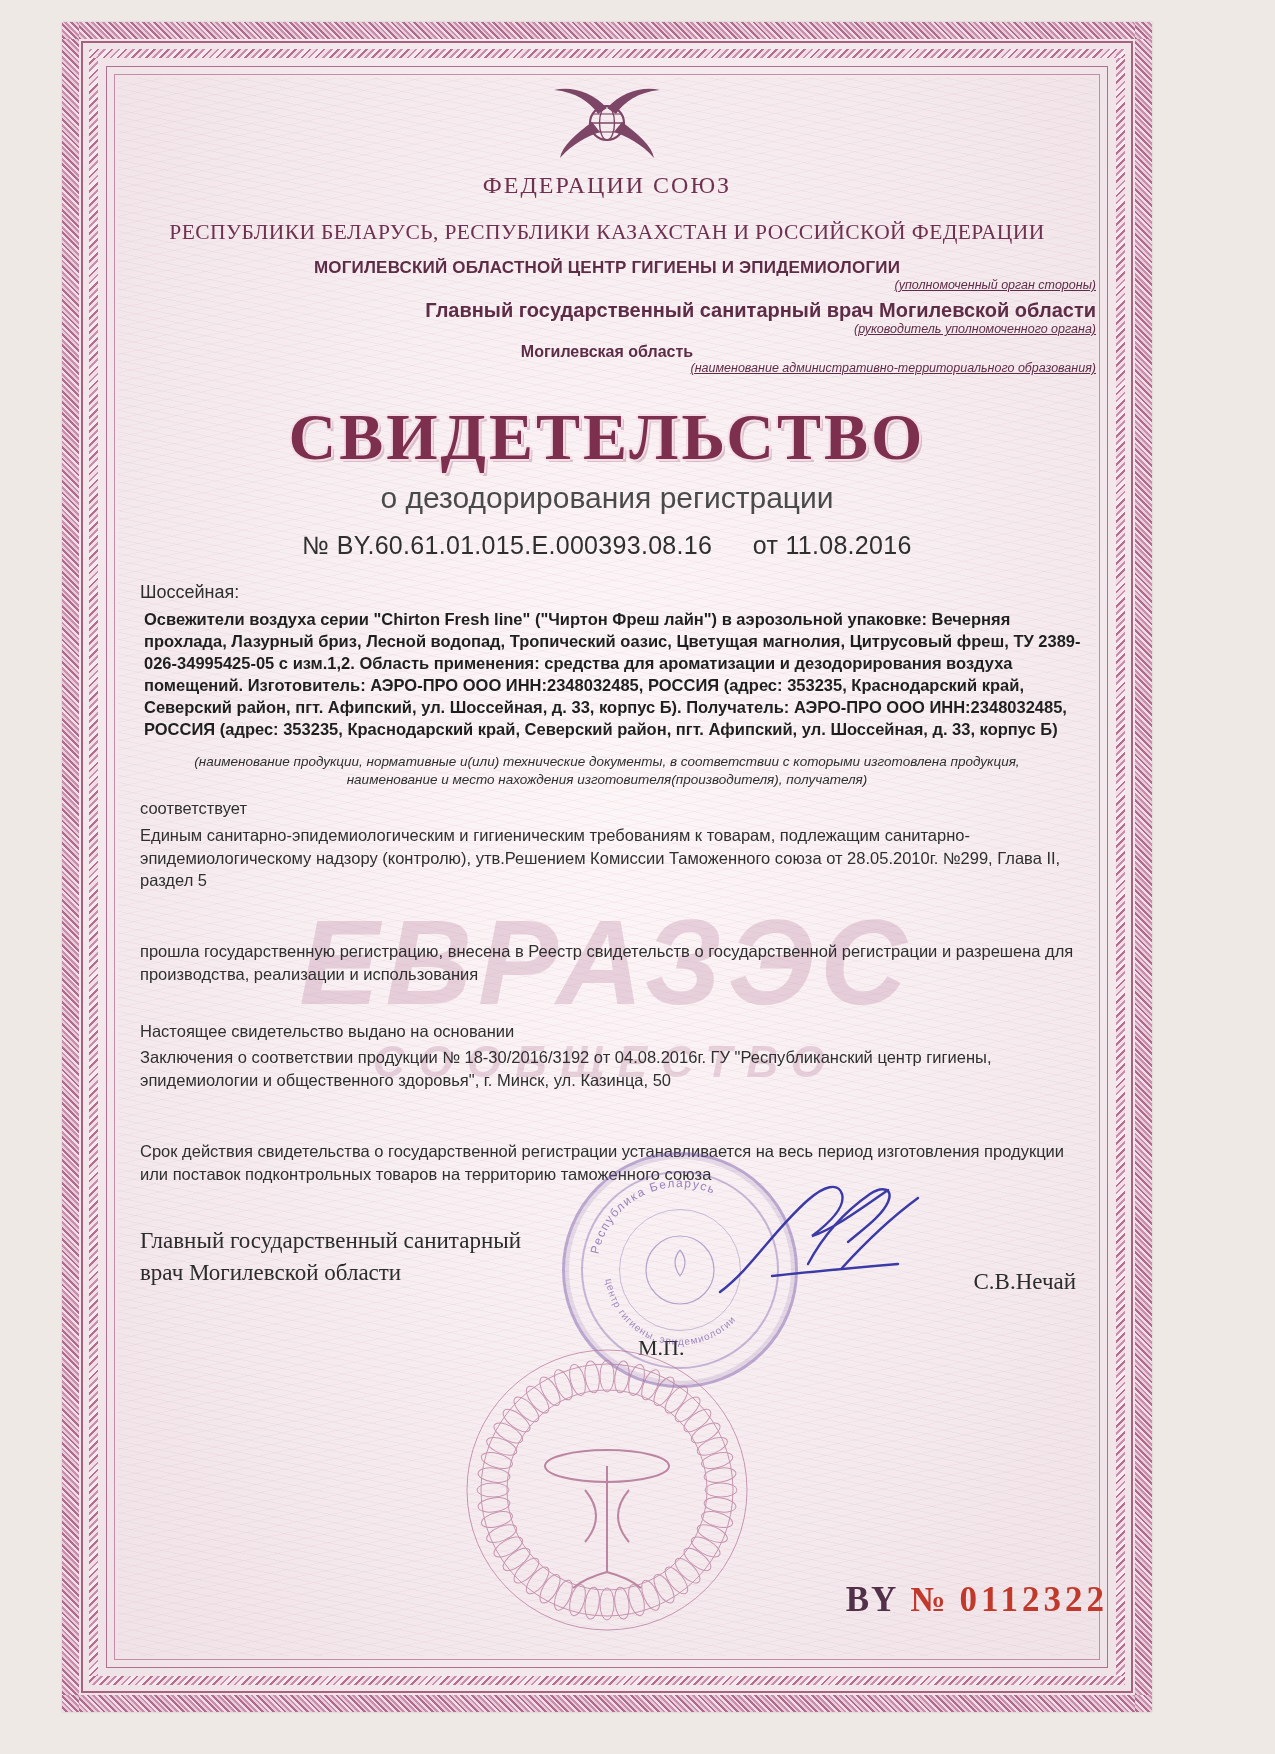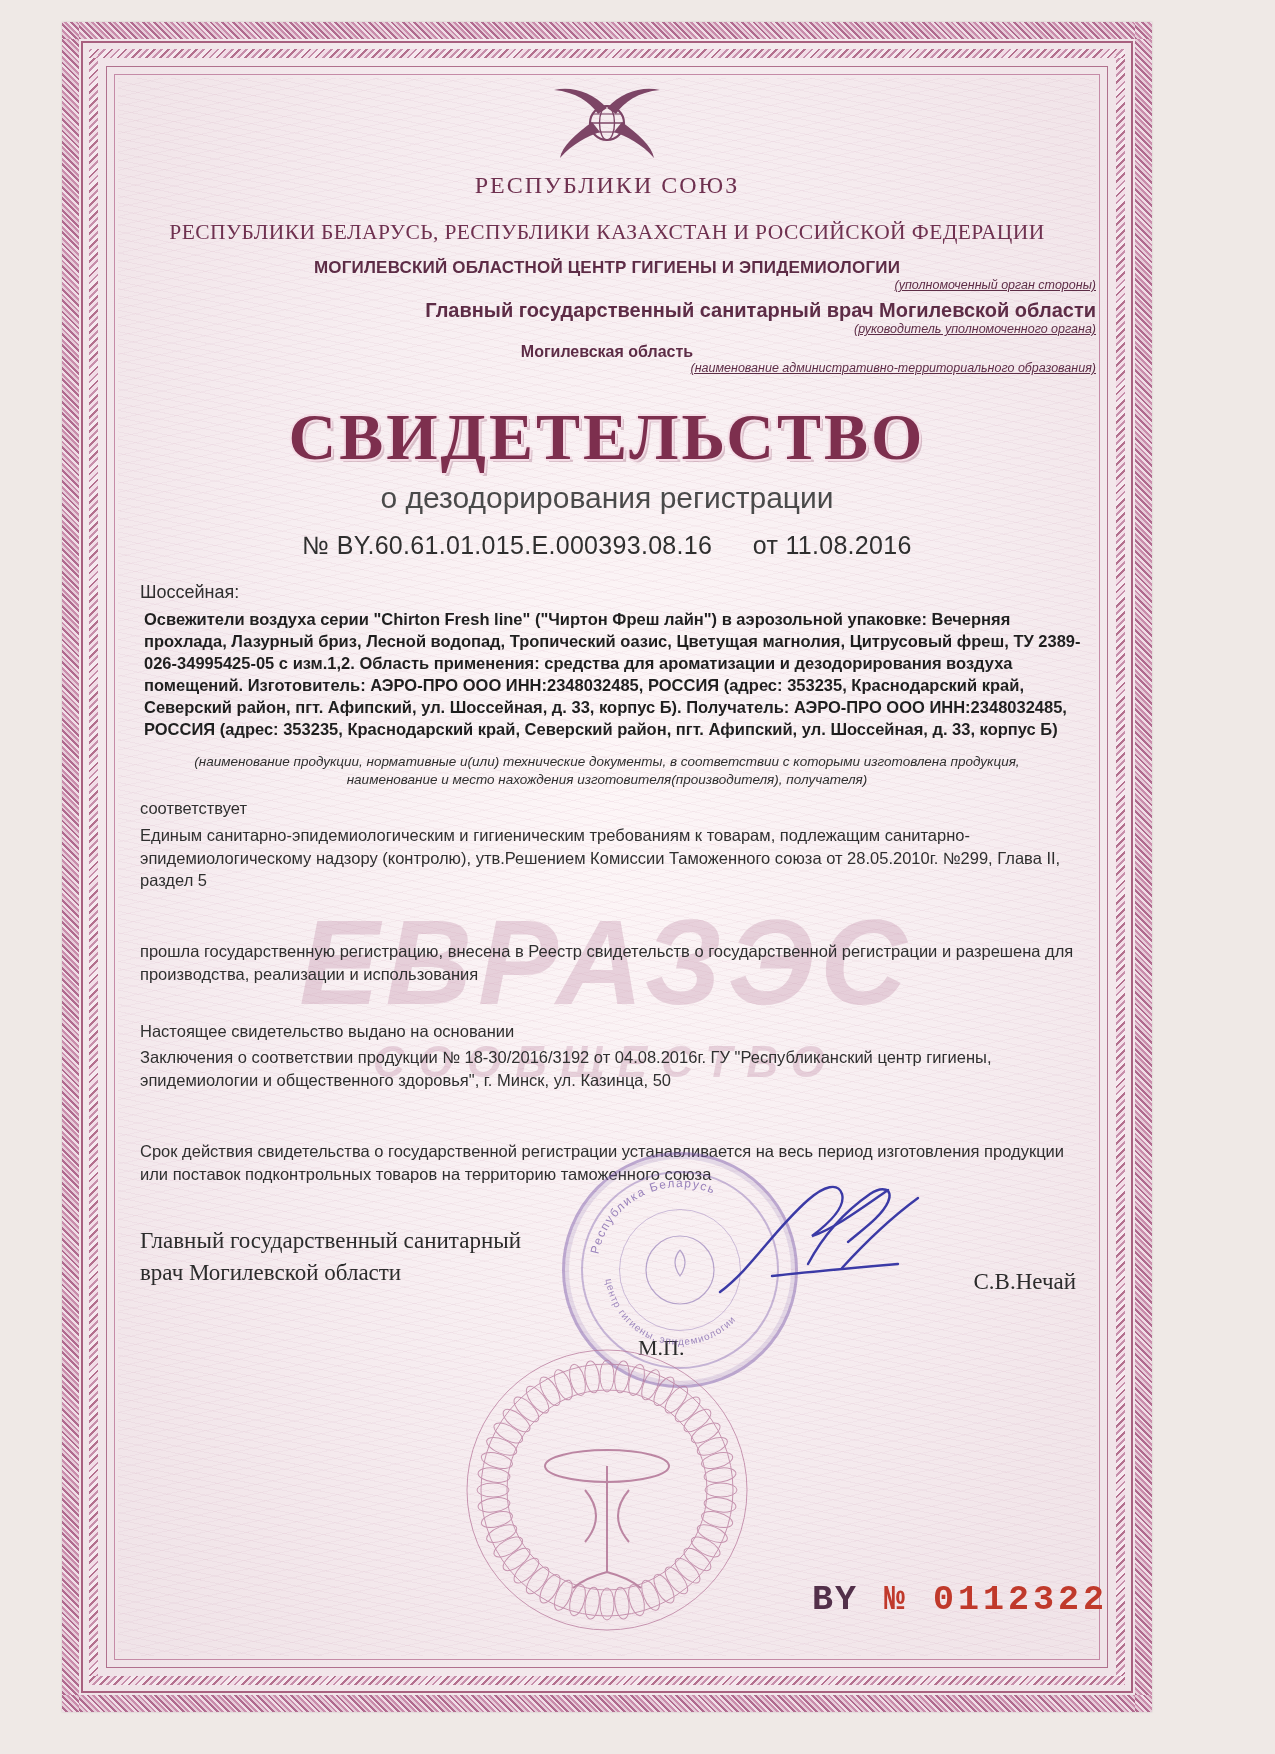--- a/index.html
+++ b/index.html
@@ -175,23 +175,23 @@
 
   
   #rosette{
     position:absolute;left:calc(50% - 150px);top:1318px;width:300px;height:300px;
     pointer-events:none;opacity:.75;
   }
 
   
   #serial{
     position:absolute;right:44px;bottom:92px;
-    font-family:Liberation Mono, monospace;
+    font-family:Liberation Serif, serif;
     font-size:35px;letter-spacing:2px;
-    display:flex;align-items:center;gap:26px;
+    display:flex;align-items:center;gap:12px;
   }
   #serial .by{color:#53304a;font-weight:bold;}
   #serial .no{color:#c0392b;font-weight:bold;}
   #serial .digits{color:#c0392b;font-weight:bold;letter-spacing:4px;}
 </style>
 </head>
 <body>
 
 <div id="certificate">
 
@@ -218,21 +218,21 @@
           <path d="M90 44 C106 56, 120 68, 122 80 C110 66, 94 58, 82 54 Z"></path>
         </g>
         <circle cx="75" cy="45" r="17" fill="none" stroke="#7d4566" stroke-width="2.2"></circle>
         <ellipse cx="75" cy="45" rx="7.5" ry="17" fill="none" stroke="#7d4566" stroke-width="1.4"></ellipse>
         <line x1="58" y1="45" x2="92" y2="45" stroke="#7d4566" stroke-width="1.4"></line>
         <line x1="61" y1="36" x2="89" y2="36" stroke="#7d4566" stroke-width="1.1"></line>
         <line x1="61" y1="54" x2="89" y2="54" stroke="#7d4566" stroke-width="1.1"></line>
       </svg>
     </div>
 
-    <div class="hdr-cu">РЕСПУБЛИКИ СОЮЗ</div>
+    <div class="hdr-cu">ФЕДЕРАЦИИ СОЮЗ</div>
     <div class="hdr-countries">РЕСПУБЛИКИ БЕЛАРУСЬ, РЕСПУБЛИКИ КАЗАХСТАН И РОССИЙСКОЙ ФЕДЕРАЦИИ</div>
     <div class="hdr-org">МОГИЛЕВСКИЙ ОБЛАСТНОЙ ЦЕНТР ГИГИЕНЫ И ЭПИДЕМИОЛОГИИ</div>
     <div class="caption">(уполномоченный орган стороны)</div>
     <div class="hdr-person">Главный государственный санитарный врач Могилевской области</div>
     <div class="caption">(руководитель уполномоченного органа)</div>
     <div class="hdr-region">Могилевская область</div>
     <div class="caption">(наименование административно-территориального образования)</div>
 
     <div class="title">СВИДЕТЕЛЬСТВО</div>
     <div class="subtitle">о дезодорирования регистрации</div>

